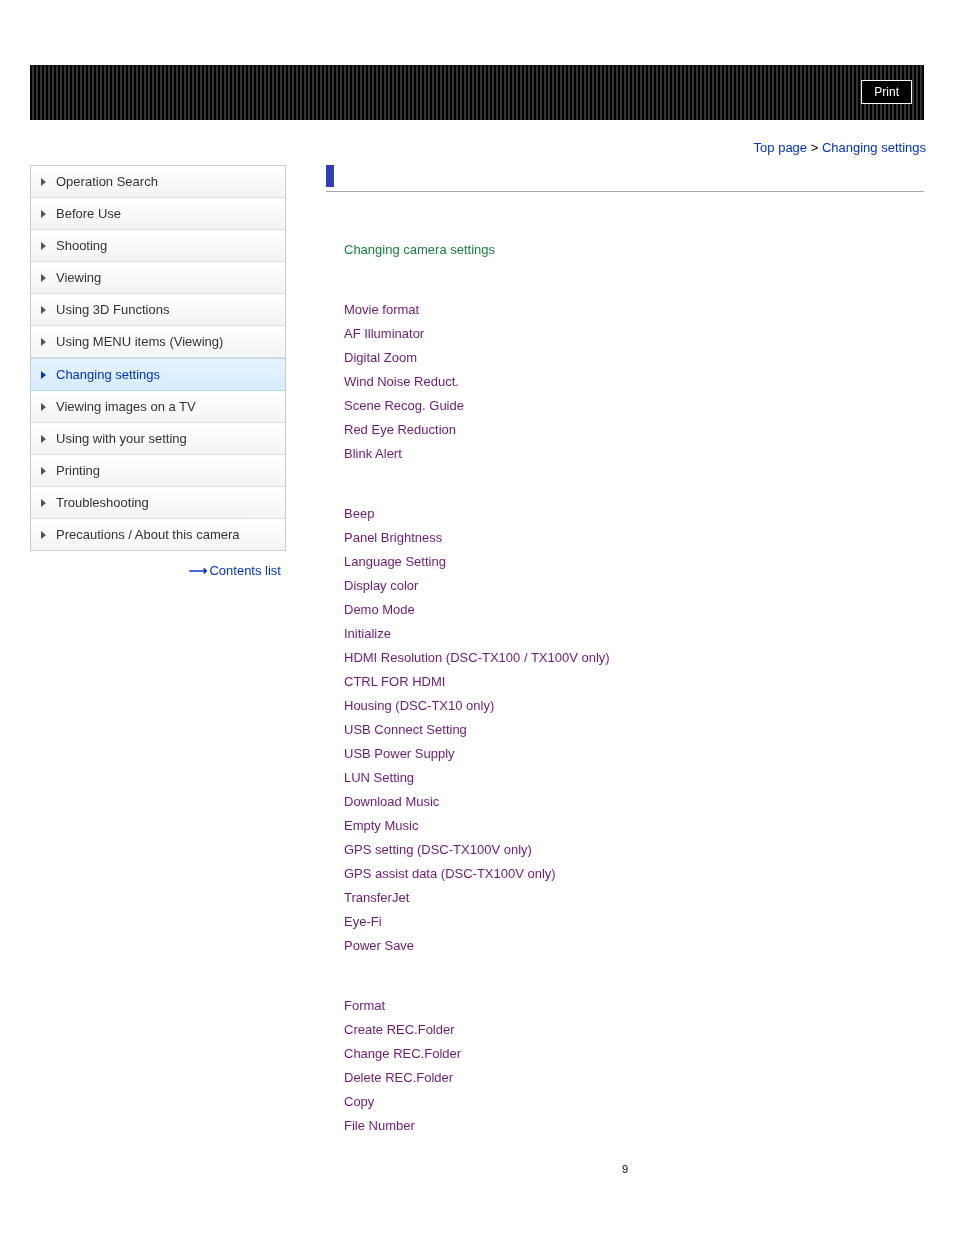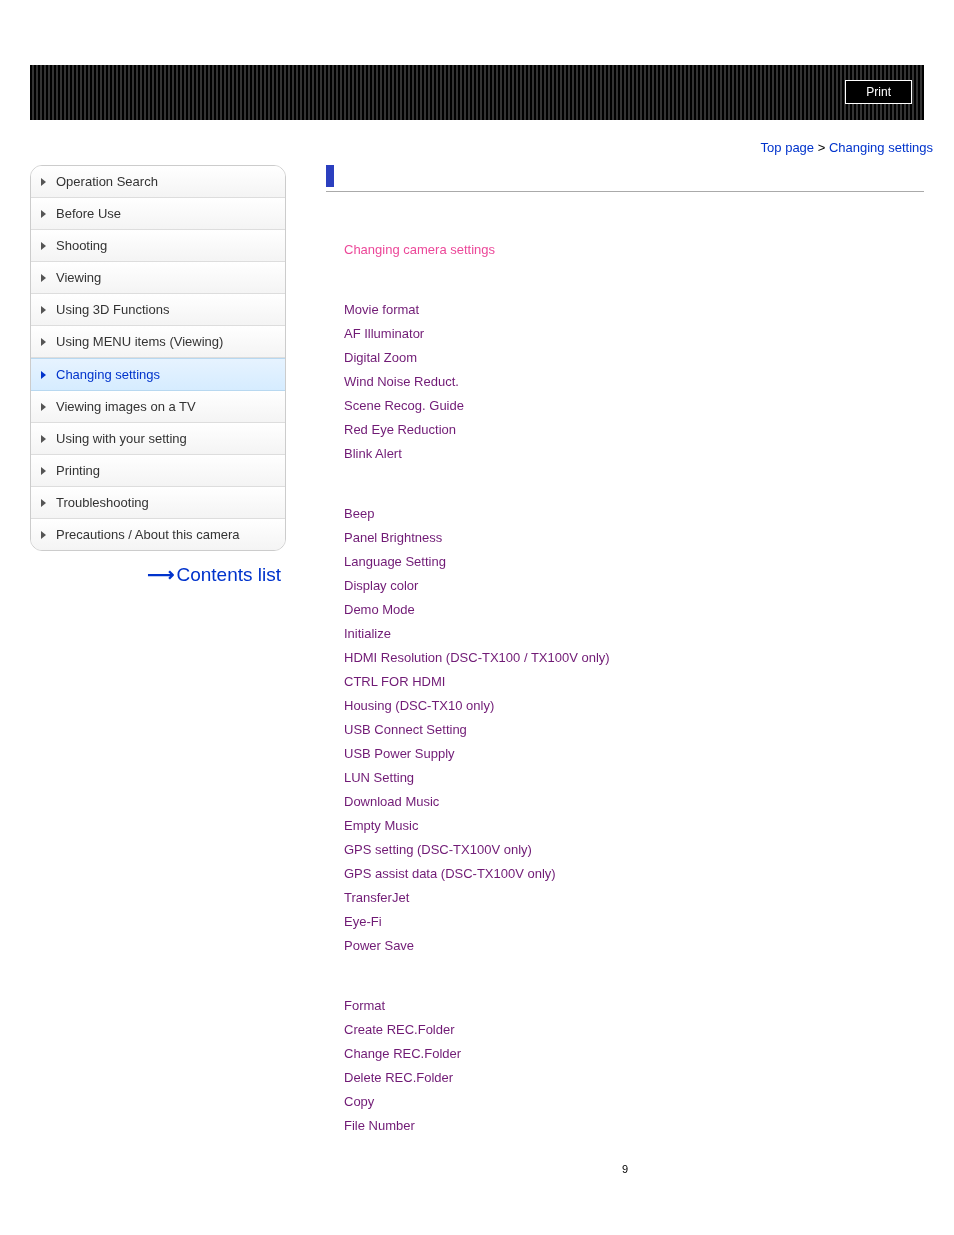--- a/index.html
+++ b/index.html
@@ -14,38 +14,38 @@
     background-image: repeating-linear-gradient(90deg, #000 0px, #000 2px, #333 2px, #333 4px);
     position: relative;
   }
   .print-btn {
     position: absolute;
     right: 12px;
     top: 15px;
     background: #000;
     color: #fff;
     border: 1px solid #fff;
-    padding: 4px 20px;
+    padding: 4px 12px;
     font-size: 12px;
     cursor: pointer;
   }
   .breadcrumb {
     text-align: right;
-    padding: 20px 21px 10px 0;
+    padding: 20px 28px 10px 0;
     font-size: 13px;
   }
   .breadcrumb a { color: #0033cc; text-decoration: none; }
   .layout { display: flex; padding: 0 30px 40px 30px; }
   .sidebar {
     width: 256px;
     flex-shrink: 0;
   }
   .nav-list {
     border: 1px solid #ccc;
-    border-radius: 12px;
+    border-radius: 0;
     overflow: hidden;
     background: #fff;
   }
   .nav-item {
     display: flex;
     align-items: center;
     padding: 8px 10px;
     border-bottom: 1px solid #ddd;
     background: linear-gradient(#ffffff, #f4f4f4);
     cursor: pointer;
@@ -63,21 +63,21 @@
     width: 0; height: 0;
     border-top: 4px solid transparent;
     border-bottom: 4px solid transparent;
     border-left: 5px solid #555;
     margin-right: 10px;
   }
   .nav-item.active .arrow-icon { border-left-color: #0033cc; }
   .contents-link {
     text-align: right;
     padding: 12px 5px 0 0;
-    font-size: 19px;
+    font-size: 13px;
   }
   .contents-link a { color: #0033cc; text-decoration: none; }
   .long-arrow {
     display: inline-block;
     color: #0033cc;
     margin-right: 4px;
     font-weight: bold;
     letter-spacing: -2px;
   }
   .main {
@@ -91,21 +91,21 @@
     padding-bottom: 4px;
     min-height: 24px;
   }
   .title-marker {
     width: 8px;
     height: 22px;
     background: #2b3fbf;
     margin-right: 12px;
   }
   .section-heading {
-    color: #ec4899;
+    color: #15803d;
     margin: 50px 0 0 18px;
     font-size: 13px;
     display: block;
     text-decoration: none;
   }
   .link-list {
     margin: 45px 0 0 18px;
   }
   .link-list a {
     display: block;

